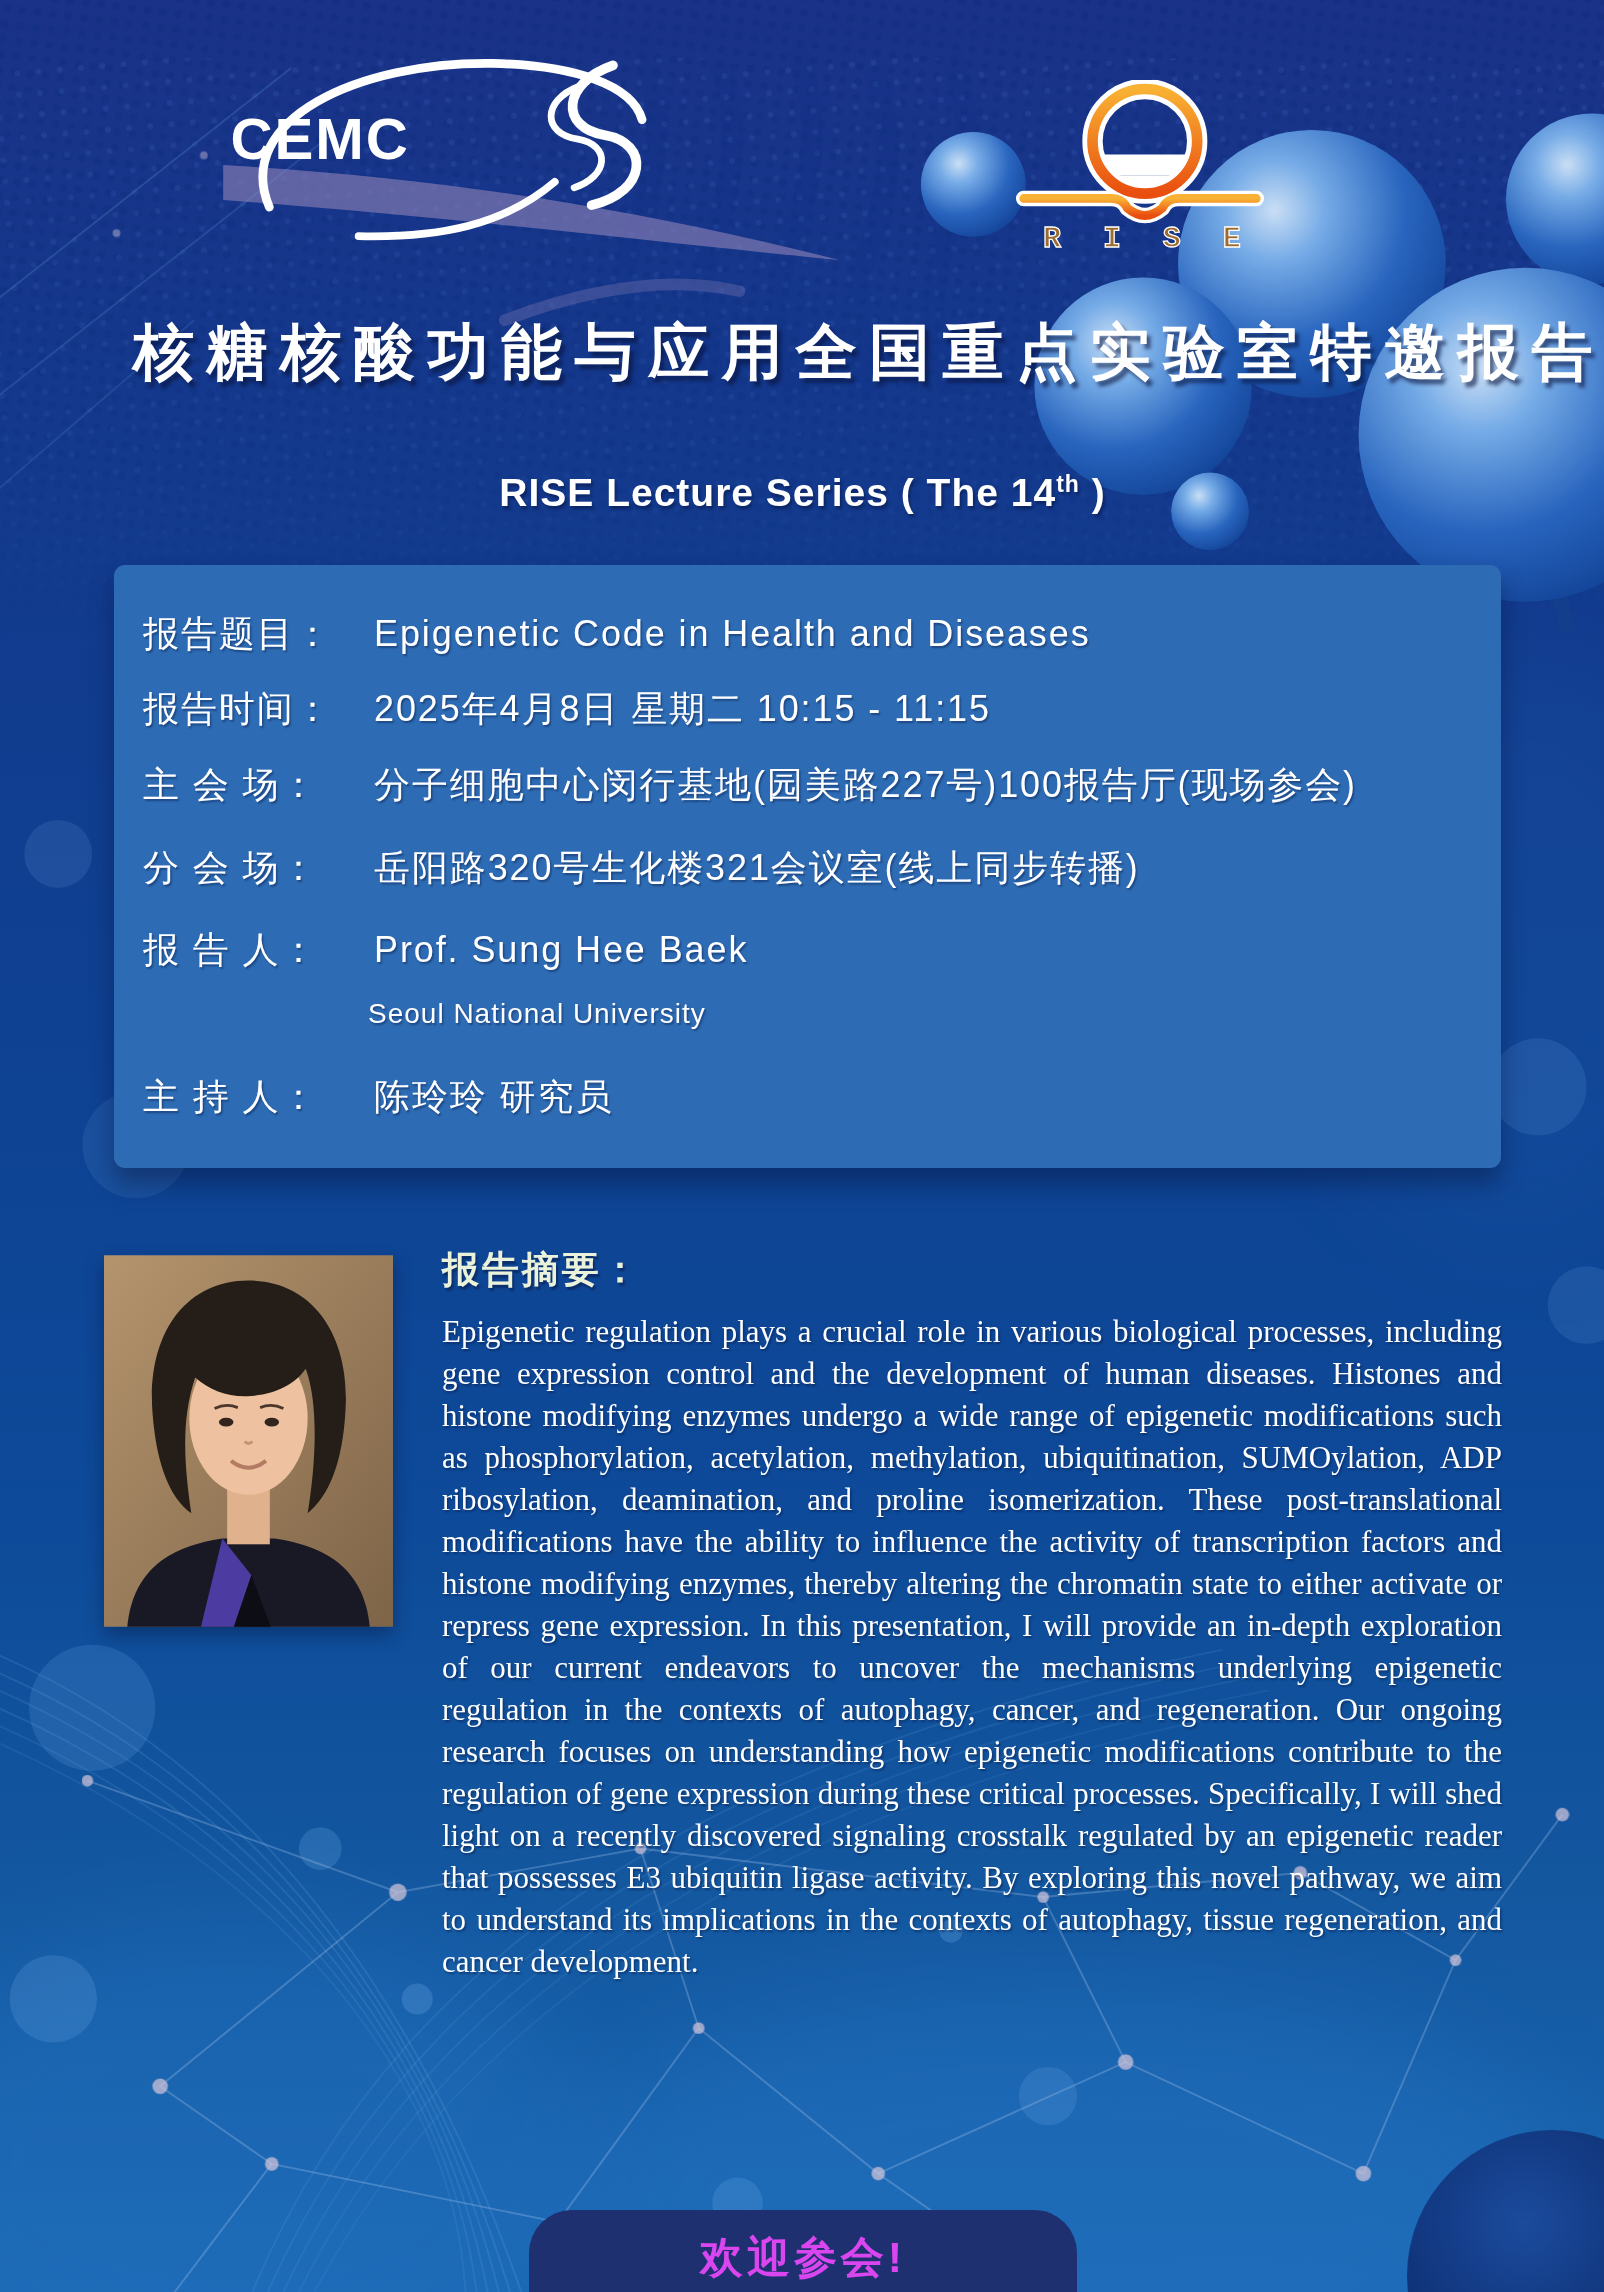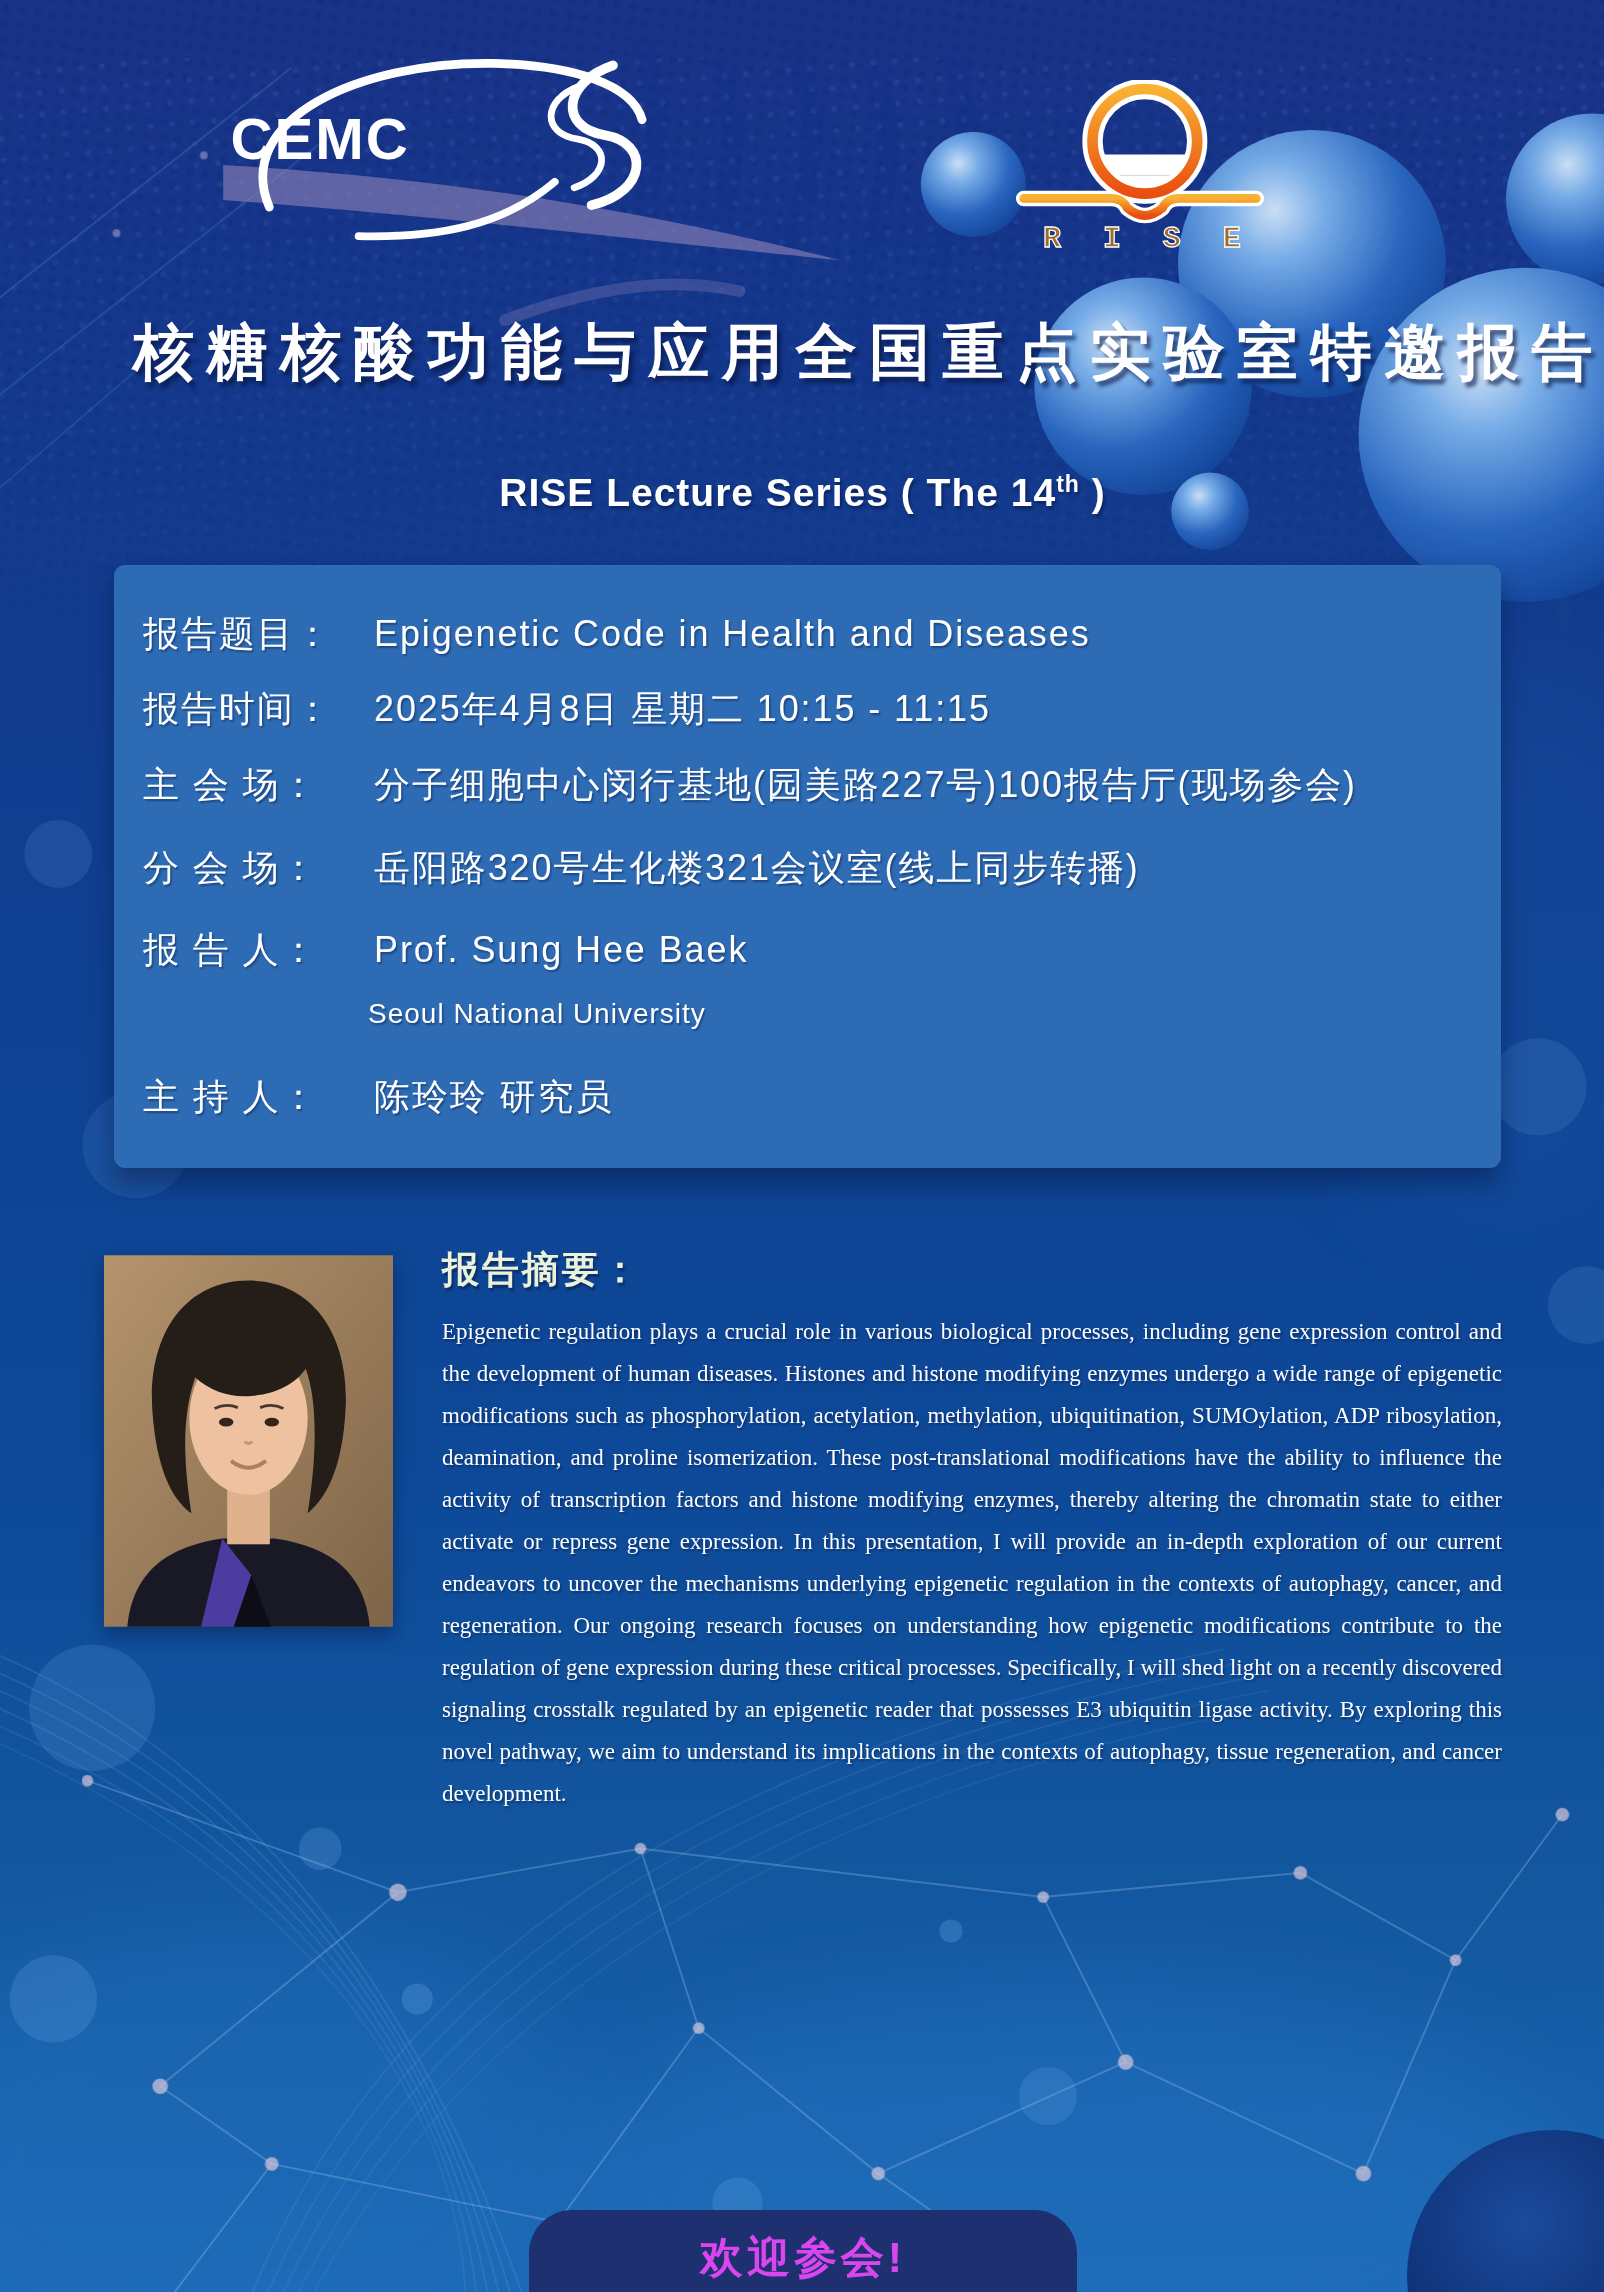--- a/index.html
+++ b/index.html
@@ -25,21 +25,21 @@
   .info-label{flex:0 0 231px;}
   .info-value{flex:1;}
   #speaker-affiliation{position:absolute;left:254px;top:433px;color:#ffffff;font-size:28px;
     letter-spacing:1px;text-shadow:1.5px 1.9px 1.9px rgba(10,25,70,.45);}
 
   #speaker-photo{left:104px;top:1255px;width:289px;height:372px;box-shadow:0 7.8px 17.5px rgba(4,14,48,.4);}
 
   #abstract{left:442px;top:1245px;width:1060px;color:#ffffff;font-family:Liberation Serif, serif;}
   #abstract-heading{margin:0 0 15.5px 0;font-size:37px;font-weight:bold;color:#ebf2da;
     letter-spacing:2.9px;text-shadow:1.9px 2.9px 1.9px rgba(10,25,70,.55);}
-  #abstract-body{margin:0;font-size:23px;line-height:42px;text-align:justify;
+  #abstract-body{margin:0;font-size:31px;line-height:42px;text-align:justify;
     text-shadow:1.5px 1.9px 1.9px rgba(10,25,70,.5);}
 
   #welcome-banner{left:529px;top:2210px;width:548px;height:126px;border-radius:43px;
     background:#1e306f;text-align:center;}
   #welcome-text{display:inline-block;margin-top:19.4px;font-size:43px;font-weight:bold;
     color:#d946ef;letter-spacing:3.9px;}
 </style>
 </head>
 <body>
 

